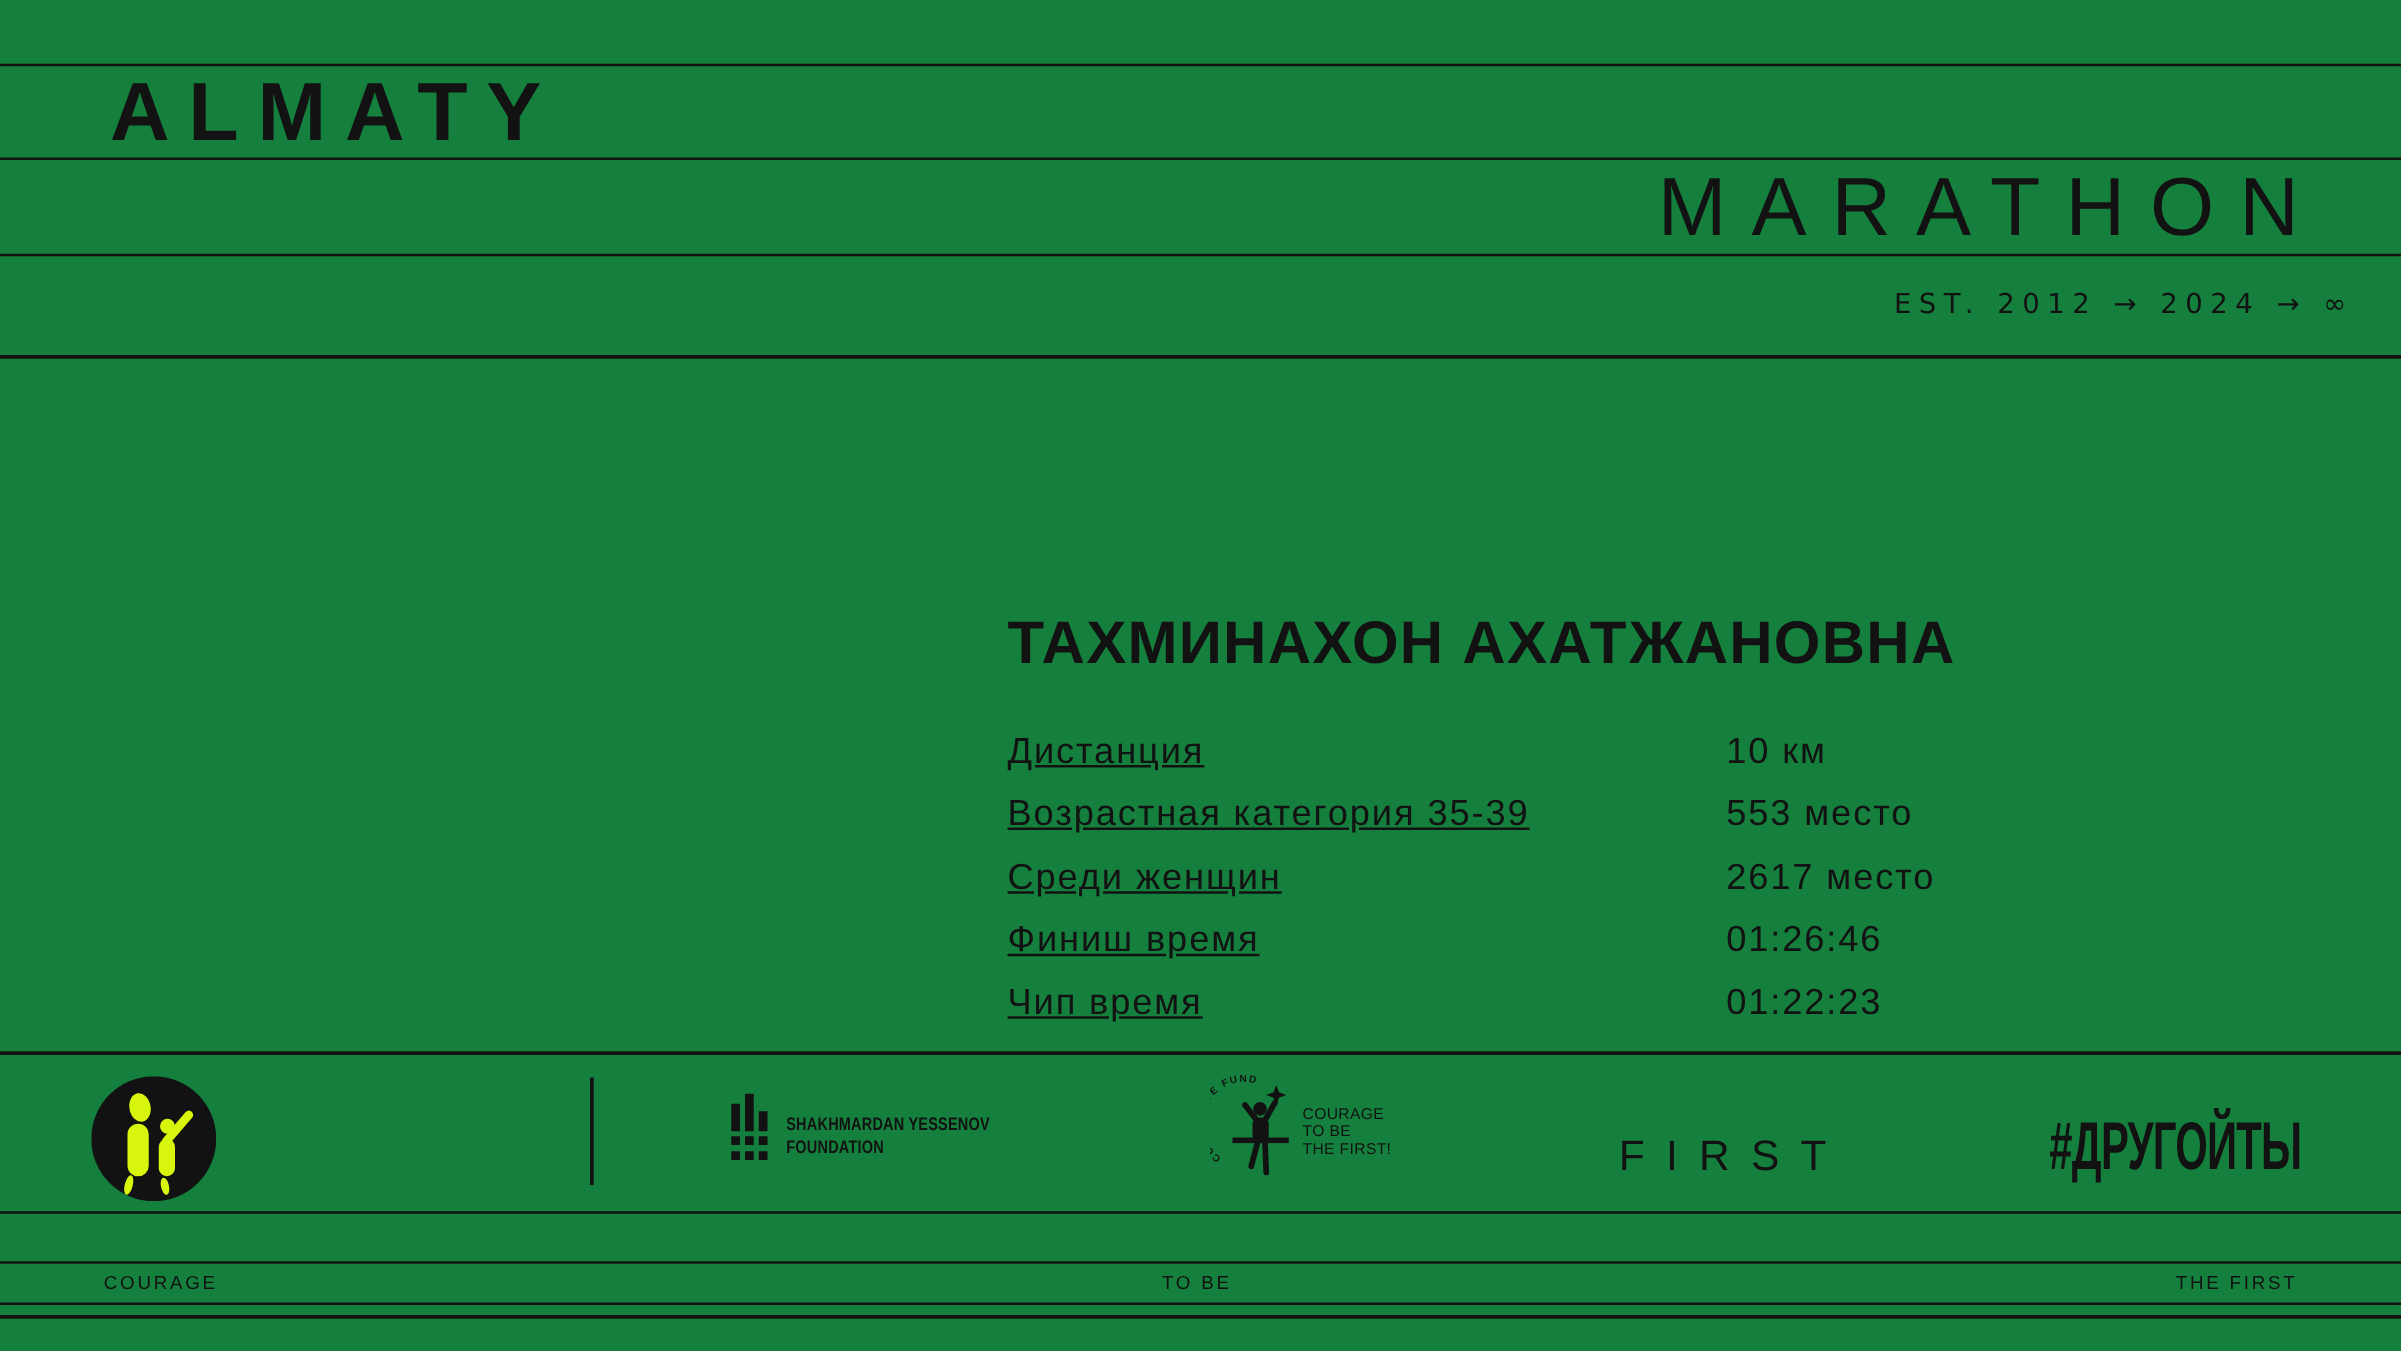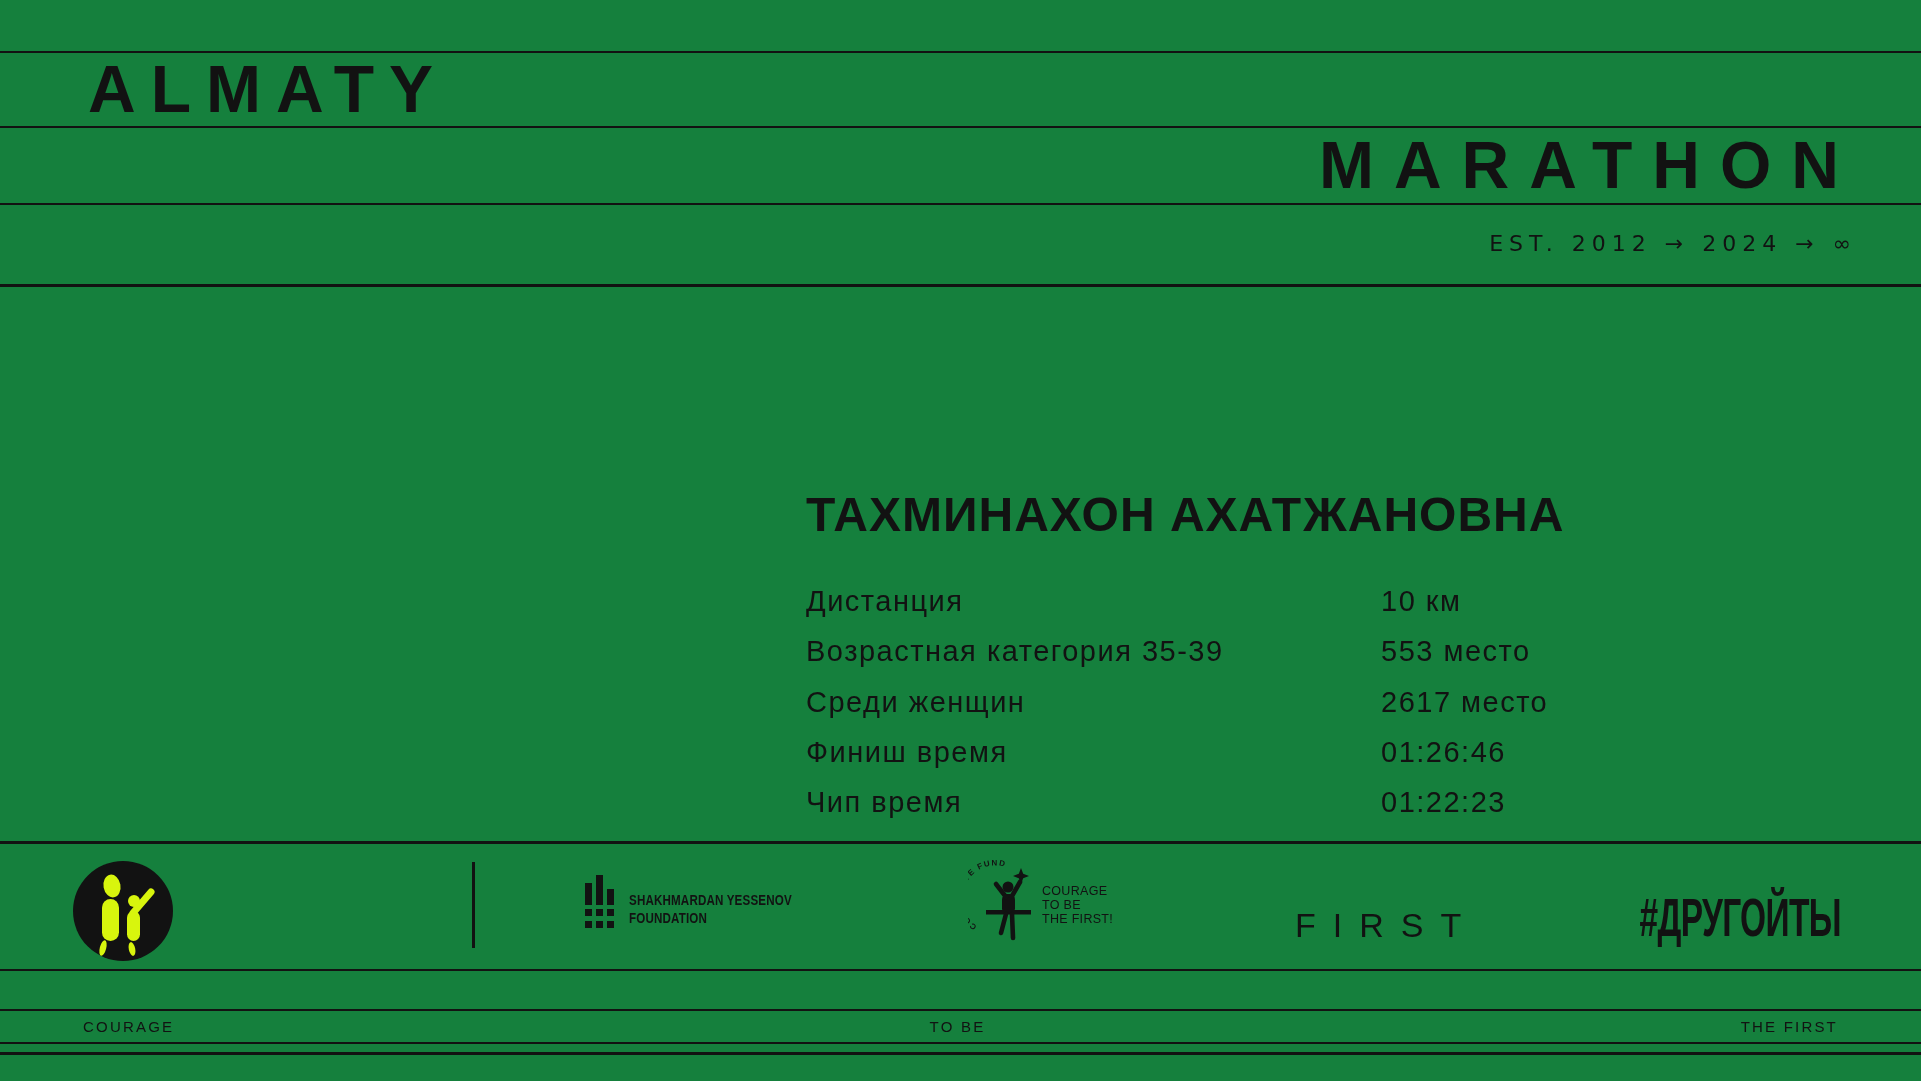--- a/index.html
+++ b/index.html
@@ -12,41 +12,41 @@
     font-family:"Liberation Sans", sans-serif;
     overflow:hidden;
   }
   .rule{position:absolute;left:0;width:100%;background:#121212;}
   .band{position:absolute;left:0;width:100%;display:flex;align-items:center;box-sizing:border-box;}
   .almaty{
     font-size:66px;font-weight:bold;letter-spacing:15px;
     padding-left:88px;justify-content:flex-start;
   }
   .marathon{
-    font-size:66px;font-weight:bold;letter-spacing:20px;
+    font-size:66px;font-weight:normal;letter-spacing:20px;
     padding-right:82px;justify-content:flex-end;
   }
   .marathon span{margin-right:-20px;}
   .est{
     font-family:"DejaVu Sans", sans-serif;
     font-size:22px;font-weight:normal;letter-spacing:6px;
-    padding-right:70px;justify-content:flex-end;
+    padding-right:44px;justify-content:flex-end;
   }
   .est span{margin-right:-6px;}
   .cert-title{
     position:absolute;right:81px;top:312px;
     font-size:112px;font-weight:normal;letter-spacing:-1px;
     white-space:nowrap;
   }
   .recipient{
     position:absolute;left:806px;top:487px;
     font-size:48px;font-weight:bold;letter-spacing:1px;
     white-space:nowrap;
   }
-  .result-row{position:absolute;left:806px;width:900px;font-size:29px;letter-spacing:1.5px;line-height:33px;}
+  .result-row{position:absolute;left:806px;width:900px;font-size:29px;letter-spacing:1.5px;line-height:33px;text-decoration:underline;}
   .result-row .value{position:absolute;left:575px;top:0;}
   
   .kaspi-group{position:absolute;left:73px;top:861px;display:flex;align-items:center;}
   .kaspi-word{font-size:51px;font-weight:bold;letter-spacing:-1px;margin-left:19px;padding-bottom:4px;}
   .v-divider{position:absolute;left:472px;top:862px;width:3px;height:86px;background:#121212;}
   .yessenov{position:absolute;left:585px;top:873px;display:flex;align-items:flex-start;}
   .y-icon{width:30px;height:54px;position:relative;margin-top:2px;}
   .y-icon i{position:absolute;background:#121212;}
   .yessenov-text{
     margin-left:14px;margin-top:18px;

